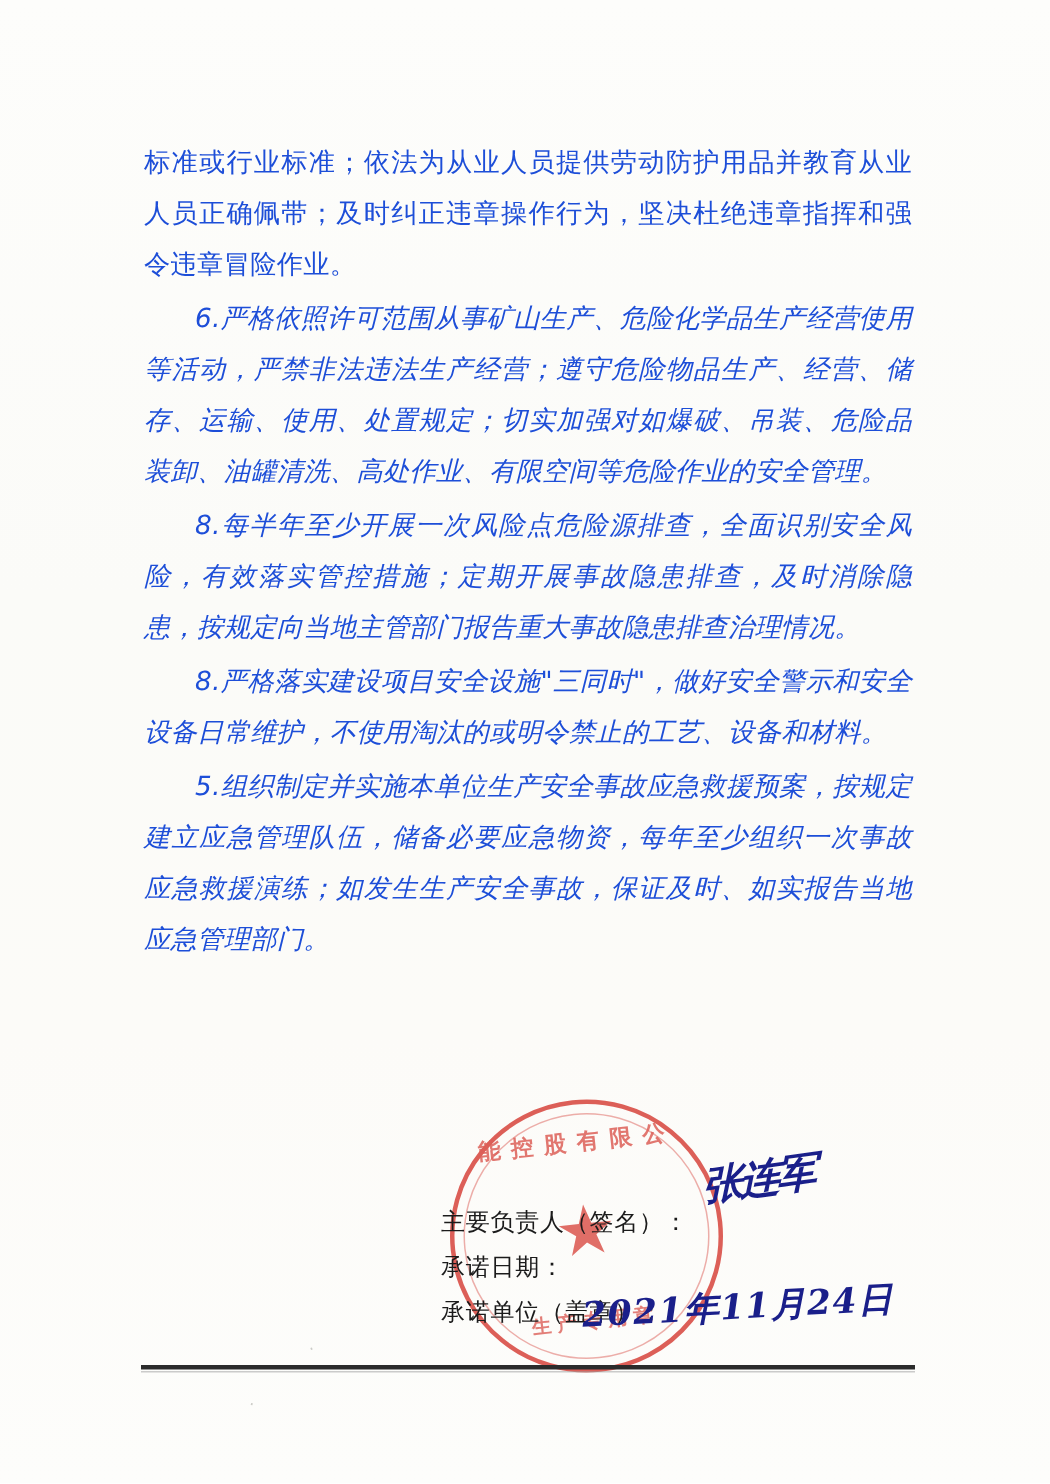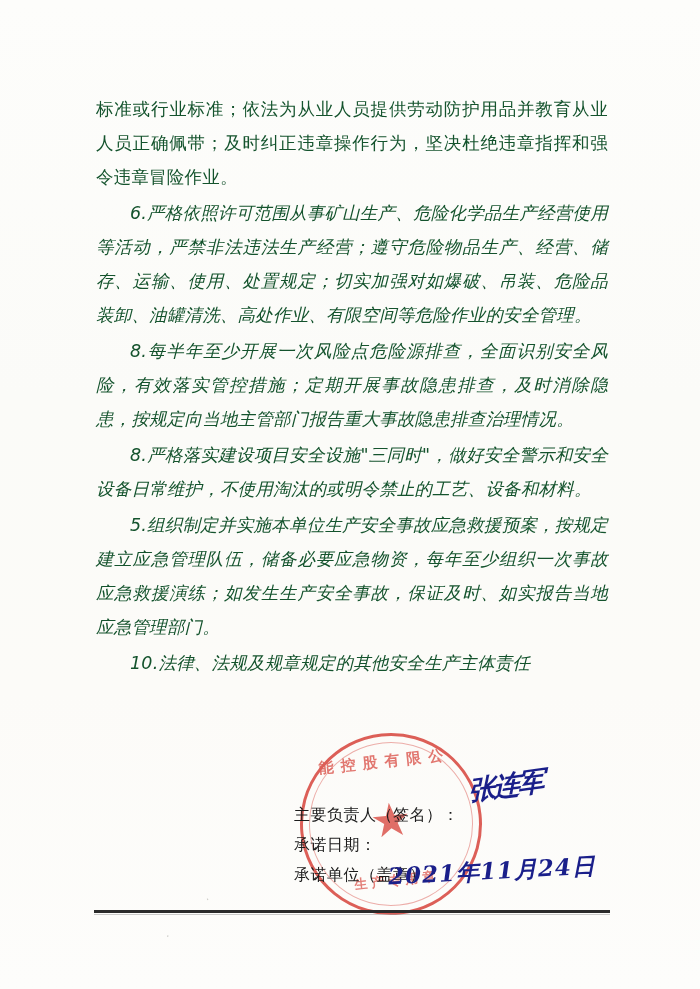--- a/index.html
+++ b/index.html
@@ -29,21 +29,21 @@
   .doc-body {
     position: absolute;
     left: 96px;
     top: 92px;
     width: 512px;
   }
   p.para {
     margin: 0 0 2px 0;
     font-size: 17.5px;
     line-height: 34px;
-    color: #14532d;
+    color: #1d4ed8;
     text-align: justify;
     text-justify: inter-ideograph;
     letter-spacing: 0.2px;
     font-family: "DejaVu Sans", sans-serif;
   }
   p.indent {
     text-indent: 34px;
     font-style: italic;
   }
   
@@ -174,21 +174,20 @@
 
 <div class="page">
   <div class="paper-tint"></div>
 
   <div class="doc-body">
     <p class="para">标准或行业标准；依法为从业人员提供劳动防护用品并教育从业人员正确佩带；及时纠正违章操作行为，坚决杜绝违章指挥和强令违章冒险作业。</p>
     <p class="para indent">6.严格依照许可范围从事矿山生产、危险化学品生产经营使用等活动，严禁非法违法生产经营；遵守危险物品生产、经营、储存、运输、使用、处置规定；切实加强对如爆破、吊装、危险品装卸、油罐清洗、高处作业、有限空间等危险作业的安全管理。</p>
     <p class="para indent">8.每半年至少开展一次风险点危险源排查，全面识别安全风险，有效落实管控措施；定期开展事故隐患排查，及时消除隐患，按规定向当地主管部门报告重大事故隐患排查治理情况。</p>
     <p class="para indent">8.严格落实建设项目安全设施"三同时"，做好安全警示和安全设备日常维护，不使用淘汰的或明令禁止的工艺、设备和材料。</p>
     <p class="para indent">5.组织制定并实施本单位生产安全事故应急救援预案，按规定建立应急管理队伍，储备必要应急物资，每年至少组织一次事故应急救援演练；如发生生产安全事故，保证及时、如实报告当地应急管理部门。</p>
-    <p class="para indent">10.法律、法规及规章规定的其他安全生产主体责任</p>
   </div>
 
   <div class="seal">
     <div class="seal-text-top">能控股有限公</div>
     <div class="seal-star">★</div>
     <div class="seal-text-bottom">生产专用章</div>
   </div>
 
   <div class="sign-block">
     <div class="sign-row">

